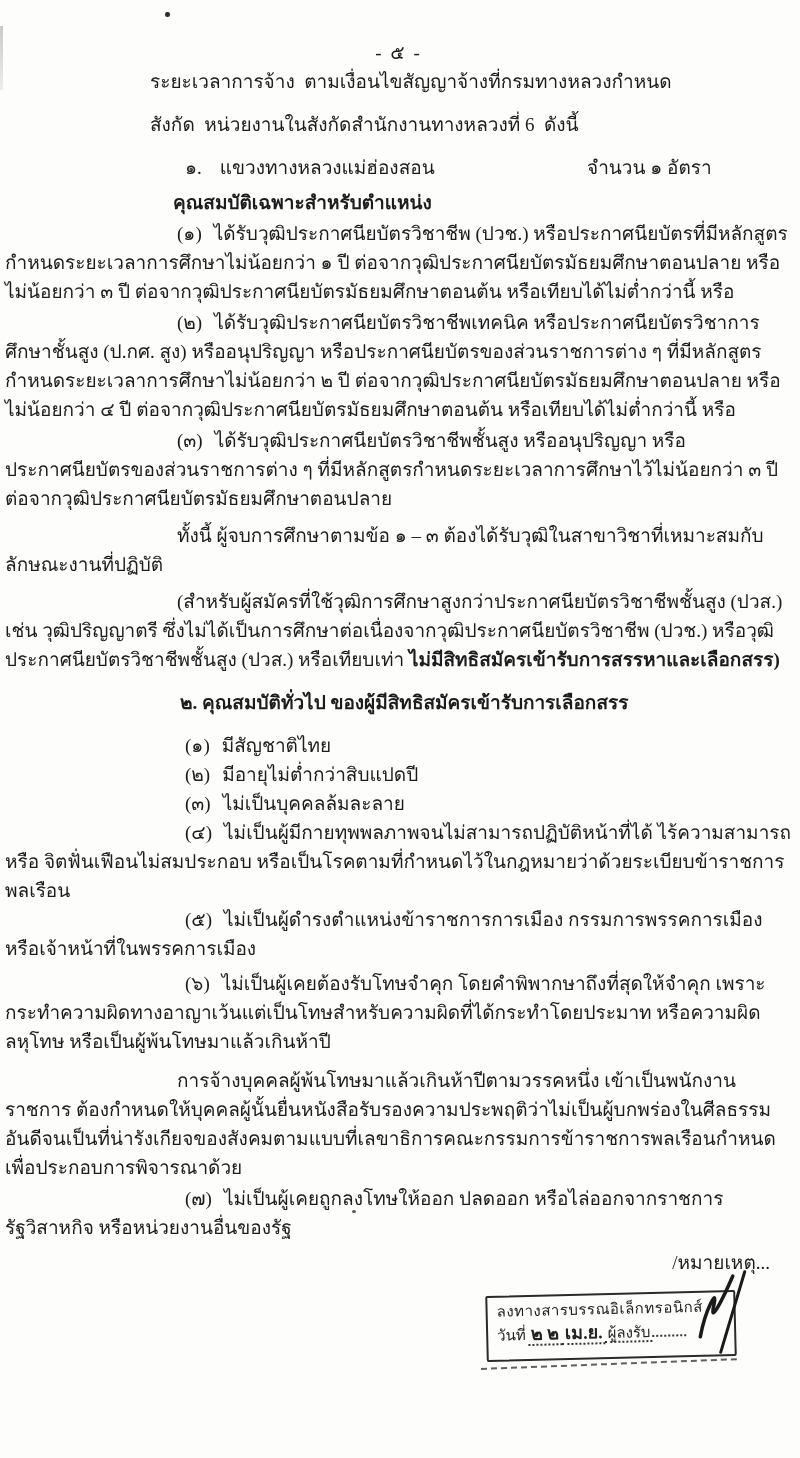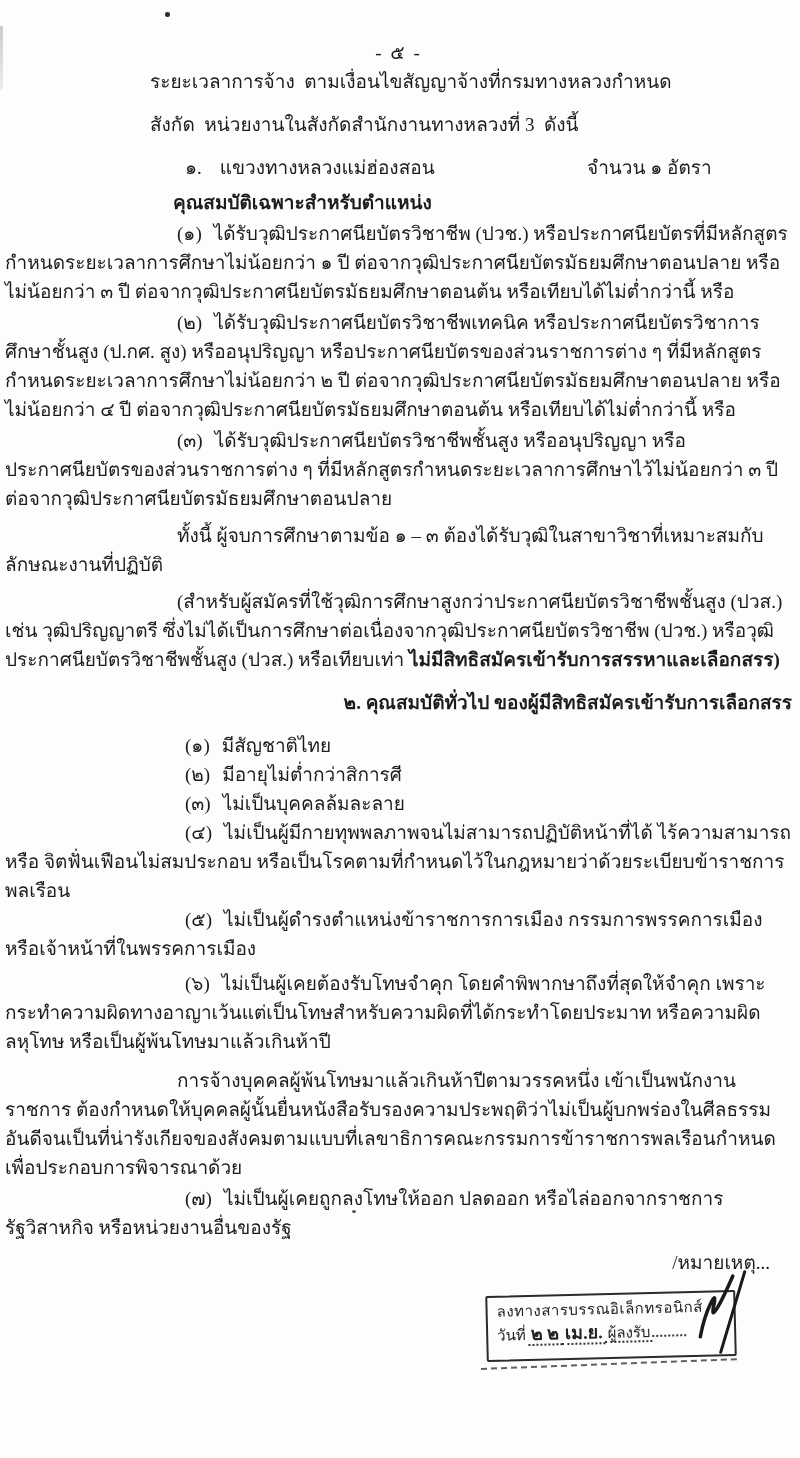--- a/index.html
+++ b/index.html
@@ -19,21 +19,21 @@
 
   p { margin:0; }
   .intro { margin:0 0 14px 0; text-indent:145px; white-space:pre-wrap; }
   .intro-first { margin-top:46px; }
 
   .unit-row { position:relative; margin:0 0 4px 0; text-indent:180px; }
   .unit-no { margin-right:18px; }
   .unit-quota { position:absolute; left:582px; top:0; text-indent:0; }
 
   .h1 { margin:6px 0 2px 0; font-weight:bold; text-indent:168px; }
-  .h2 { margin:14px 0 0 0; font-weight:bold; text-indent:175px;text-align:right; }
+  .h2 { margin:14px 0 0 0; font-weight:bold; text-indent:175px; }
 
   .para  { margin:0 0 2px 0; text-indent:172px; }
   .note-para  { margin-top:8px; margin-bottom:0; }
   .paren-para { margin-top:8px; margin-bottom:0; }
   .pardon     { margin-top:10px; }
 
   .gitem  { margin:0; text-indent:180px; }
   .gitem-first { margin-top:14px; }
   .gitem-6 { margin-top:6px; }
   .gitem-7 { margin-top:2px; }
@@ -80,21 +80,21 @@
 <div class="page">
   <span class="edge-smudge"></span>
   <span class="dot-a"></span>
   <span class="dot-b"></span>
 
   <div class="content">
 
     <div class="page-num">- ๕ -</div>
 
     <p class="intro">ระยะเวลาการจ้าง  ตามเงื่อนไขสัญญาจ้างที่กรมทางหลวงกำหนด</p>
-    <p class="intro">สังกัด  หน่วยงานในสังกัดสำนักงานทางหลวงที่ 3  ดังนี้</p>
+    <p class="intro">สังกัด  หน่วยงานในสังกัดสำนักงานทางหลวงที่ 6  ดังนี้</p>
 
     <p class="unit-row">
       <span class="unit-no">๑.</span><span>แขวงทางหลวงแม่ฮ่องสอน</span>
       <span class="unit-quota">จำนวน ๑ อัตรา</span>
     </p>
 
     <p class="h1">คุณสมบัติเฉพาะสำหรับตำแหน่ง</p>
 
     <p class="para">
       <span class="num">(๑)</span><span>ได้รับวุฒิประกาศนียบัตรวิชาชีพ (ปวช.) หรือประกาศนียบัตรที่มีหลักสูตรกำหนดระยะเวลาการศึกษาไม่น้อยกว่า ๑ ปี ต่อจากวุฒิประกาศนียบัตรมัธยมศึกษาตอนปลาย หรือไม่น้อยกว่า ๓ ปี ต่อจากวุฒิประกาศนียบัตรมัธยมศึกษาตอนต้น หรือเทียบได้ไม่ต่ำกว่านี้ หรือ</span>
@@ -111,21 +111,21 @@
     <p class="para paren-para">
       <span>(สำหรับผู้สมัครที่ใช้วุฒิการศึกษาสูงกว่าประกาศนียบัตรวิชาชีพชั้นสูง (ปวส.) เช่น วุฒิปริญญาตรี ซึ่งไม่ได้เป็นการศึกษาต่อเนื่องจากวุฒิประกาศนียบัตรวิชาชีพ (ปวช.) หรือวุฒิประกาศนียบัตรวิชาชีพชั้นสูง (ปวส.) หรือเทียบเท่า </span><span class="bold">ไม่มีสิทธิสมัครเข้ารับการสรรหาและเลือกสรร)</span>
     </p>
 
     <p class="h2">๒. คุณสมบัติทั่วไป ของผู้มีสิทธิสมัครเข้ารับการเลือกสรร</p>
 
     <p class="gitem gitem-first">
       <span class="num">(๑)</span><span>มีสัญชาติไทย</span>
     </p>
     <p class="gitem">
-      <span class="num">(๒)</span><span>มีอายุไม่ต่ำกว่าสิการศี</span>
+      <span class="num">(๒)</span><span>มีอายุไม่ต่ำกว่าสิบแปดปี</span>
     </p>
     <p class="gitem">
       <span class="num">(๓)</span><span>ไม่เป็นบุคคลล้มละลาย</span>
     </p>
     <p class="gitem">
       <span class="num">(๔)</span><span>ไม่เป็นผู้มีกายทุพพลภาพจนไม่สามารถปฏิบัติหน้าที่ได้ ไร้ความสามารถ หรือ จิตฟั่นเฟือนไม่สมประกอบ หรือเป็นโรคตามที่กำหนดไว้ในกฎหมายว่าด้วยระเบียบข้าราชการพลเรือน</span>
     </p>
     <p class="gitem">
       <span class="num">(๕)</span><span>ไม่เป็นผู้ดำรงตำแหน่งข้าราชการการเมือง กรรมการพรรคการเมือง หรือเจ้าหน้าที่ในพรรคการเมือง</span>
     </p>

